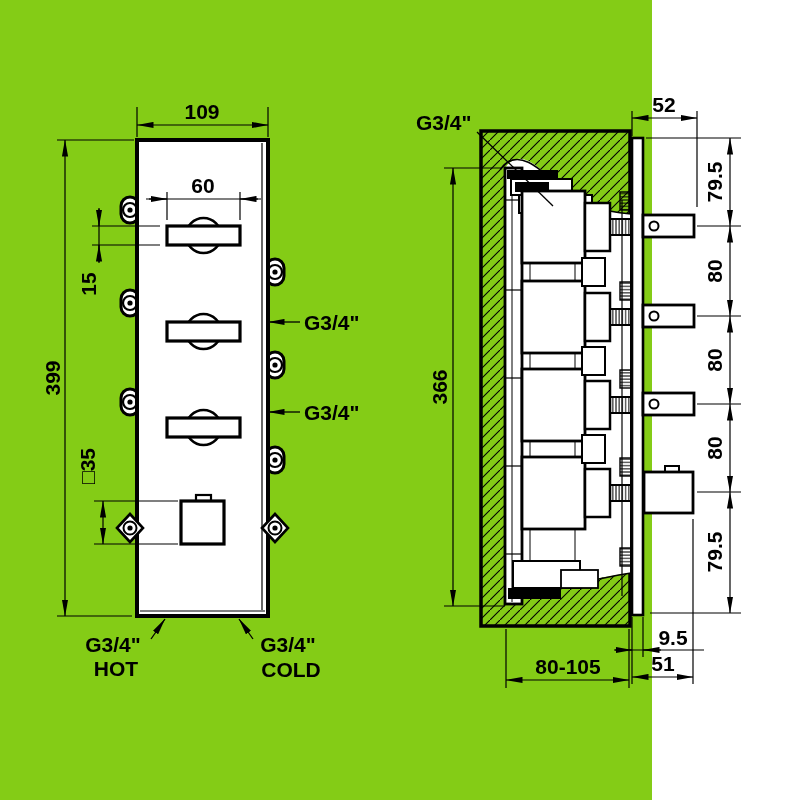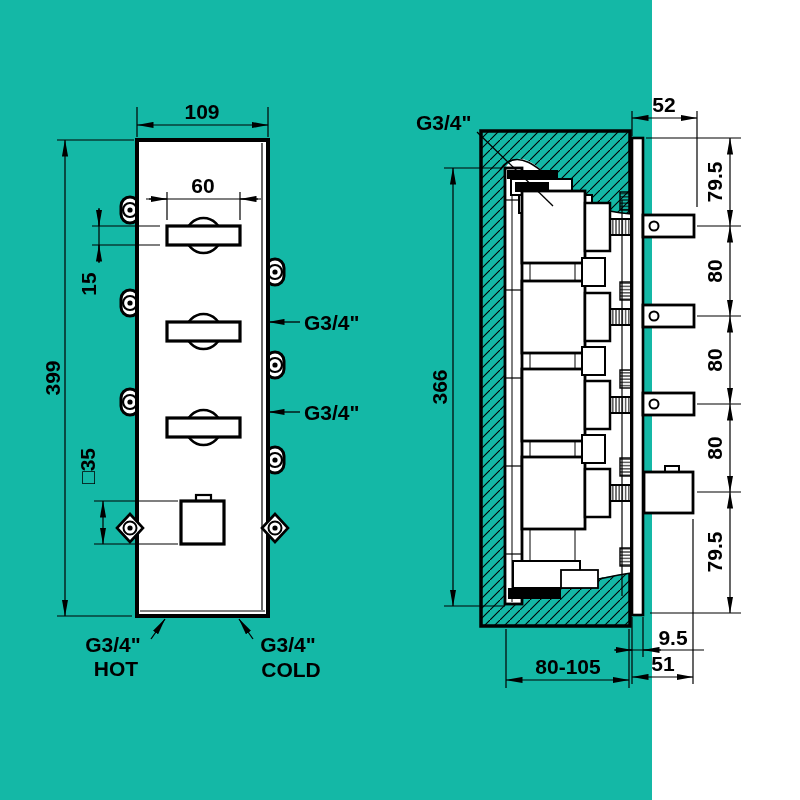--- a/index.html
+++ b/index.html
@@ -1,16 +1,16 @@
 <!DOCTYPE html>
 <html><head>
 <meta charset="utf-8">
 <style>
   html,body{margin:0;padding:0;background:#ffffff;}
-  .stage{width:652px;height:800px;position:relative;background:#14b8a6;}
+  .stage{width:652px;height:800px;position:relative;background:#84cc16;}
   svg{display:block;}
   text{font-family:"Liberation Sans","DejaVu Sans",sans-serif;font-weight:bold;fill:#000;}
   .dim{font-size:21px;}
   .lbl{font-size:21px;}
 </style>
 </head>
 <body>
 
 <div class="stage">
 <svg width="800" height="800" viewBox="0 0 800 800">

